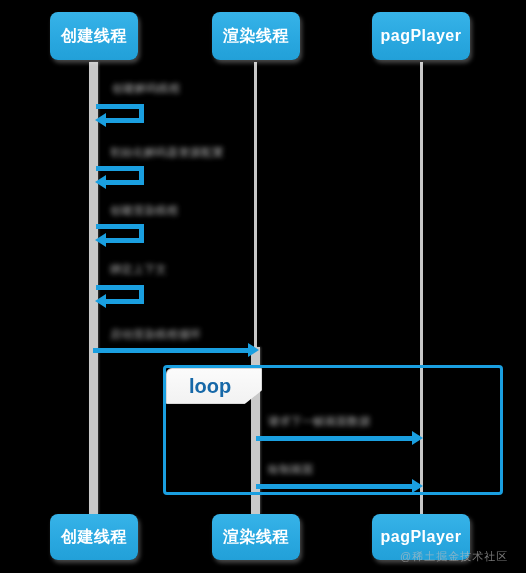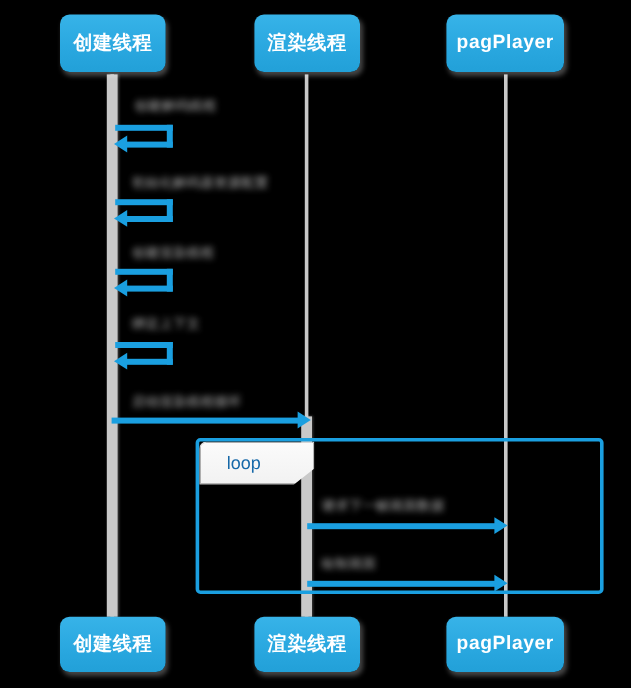--- a/index.html
+++ b/index.html
@@ -85,22 +85,22 @@
     border-radius:4px;
     box-sizing:border-box;
     background:transparent;
   }
   .loop-tag{
     position:absolute;
     background:linear-gradient(180deg,#fbfbfb 0%,#f2f2f2 100%);
     border:1px solid #d8d8d8;
     border-top-left-radius:6px;
     color:#1668a8;
-    font-size:15px;
-    font-weight:400;
+    font-size:20px;
+    font-weight:700;
     display:flex;align-items:center;
     padding-left:22px;
     box-sizing:border-box;
     box-shadow:1px 2px 3px rgba(255,255,255,.18);
     clip-path:polygon(0 0,100% 0,100% 62%,82% 100%,0 100%);
     text-align:right;
   }
 
   
   .watermark{
@@ -178,14 +178,15 @@
   <div class="participant" style="left:50px;top:514px;width:88px;height:46px;">
     <span>创建线程</span>
   </div>
   <div class="participant" style="left:212px;top:514px;width:88px;height:46px;">
     <span>渲染线程</span>
   </div>
   <div class="participant" style="left:372px;top:514px;width:98px;height:46px;">
     <span>pagPlayer</span>
   </div>
 
+  <div class="watermark" style="left:400px;top:549px;">@稀土掘金技术社区</div>
 
 </div>
 
 </body></html>

